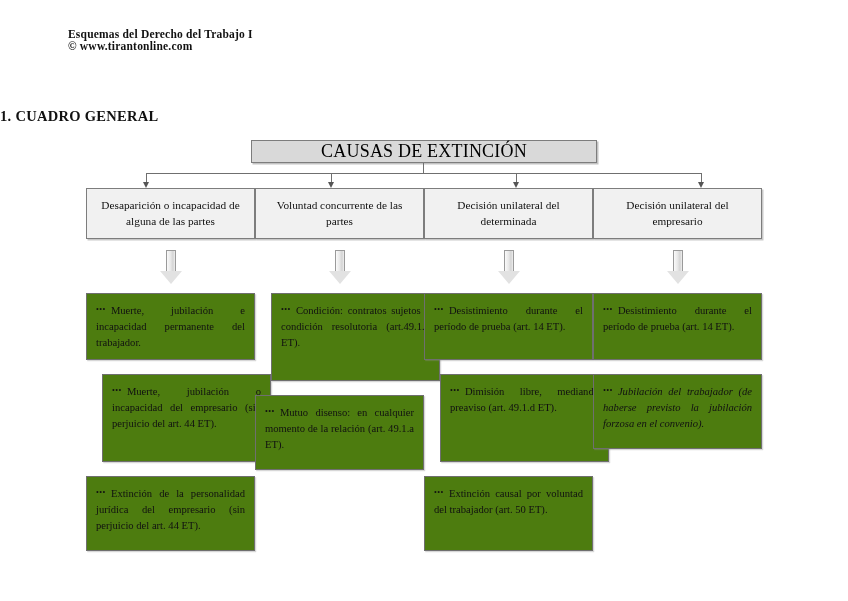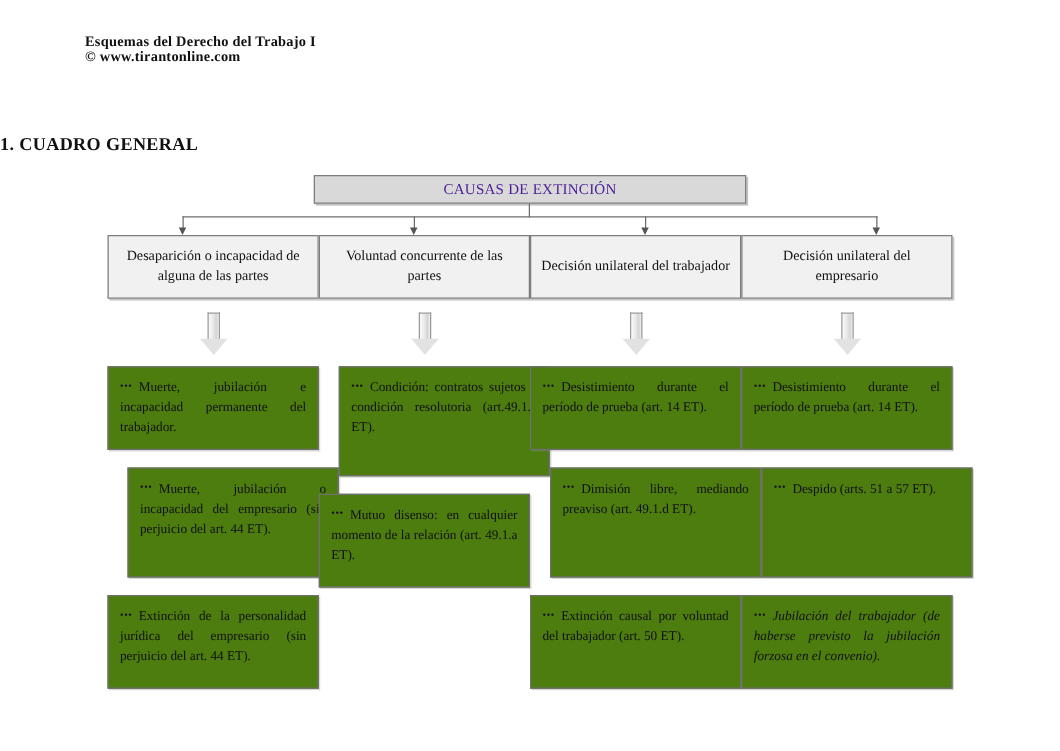--- a/index.html
+++ b/index.html
@@ -56,23 +56,23 @@
     top: 140px;
     left: 251px;
     width: 346px;
     height: 23px;
     background: #d9d9d9;
     border: 1px solid #7d7d7d;
     box-sizing: border-box;
     display: flex;
     align-items: center;
     justify-content: center;
-    font-size: 12px;
+    font-size: 18px;
     letter-spacing: 0.2px;
-    color: #4c1d95;
+    color: #000000;
     box-shadow: 1.5px 1.5px 0 rgba(120,120,120,0.45);
   }
 
   
   .conn-stem {
     position: absolute;
     top: 163px;
     left: 423px;
     width: 1px;
     height: 11px;
@@ -269,21 +269,21 @@
     <div class="item-box h2">
       <span class="bullet">•••</span><span>Condición: contratos sujetos a condición resolutoria (art.49.1.b ET).</span>
     </div>
     <div class="item-box h3">
       <span class="bullet">•••</span><span>Mutuo disenso: en cualquier momento de la relación (art. 49.1.a ET).</span>
     </div>
   </div>
 
   <div class="column">
     <div class="head-box">
-      <span>Decisión unilateral del trabajador</span>
+      <span>Decisión unilateral del determinada</span>
     </div>
     <div class="block-arrow">
       <div class="shaft"></div>
         <div class="head-outline"></div>
         <div class="head"></div>
     </div>
     <div class="item-box h1">
       <span class="bullet">•••</span><span>Desistimiento durante el período de prueba (art. 14 ET).</span>
     </div>
     <div class="item-box h2">
@@ -299,21 +299,18 @@
       <span>Decisión unilateral del empresario</span>
     </div>
     <div class="block-arrow">
       <div class="shaft"></div>
         <div class="head-outline"></div>
         <div class="head"></div>
     </div>
     <div class="item-box h1">
       <span class="bullet">•••</span><span>Desistimiento durante el período de prueba (art. 14 ET).</span>
     </div>
-    <div class="item-box h2">
-      <span class="bullet">•••</span><span>Despido (arts. 51 a 57 ET).</span>
-    </div>
     <div class="item-box h3 italic">
       <span class="bullet">•••</span><span>Jubilación del trabajador (de haberse previsto la jubilación forzosa en el convenio).</span>
     </div>
   </div>
 
 </div>
 
 </body></html>

